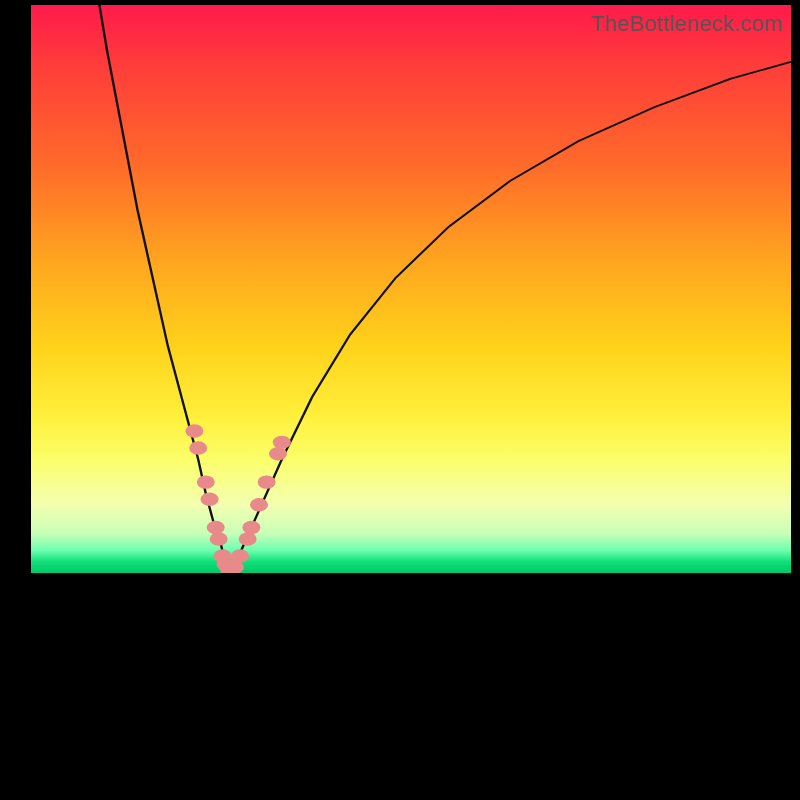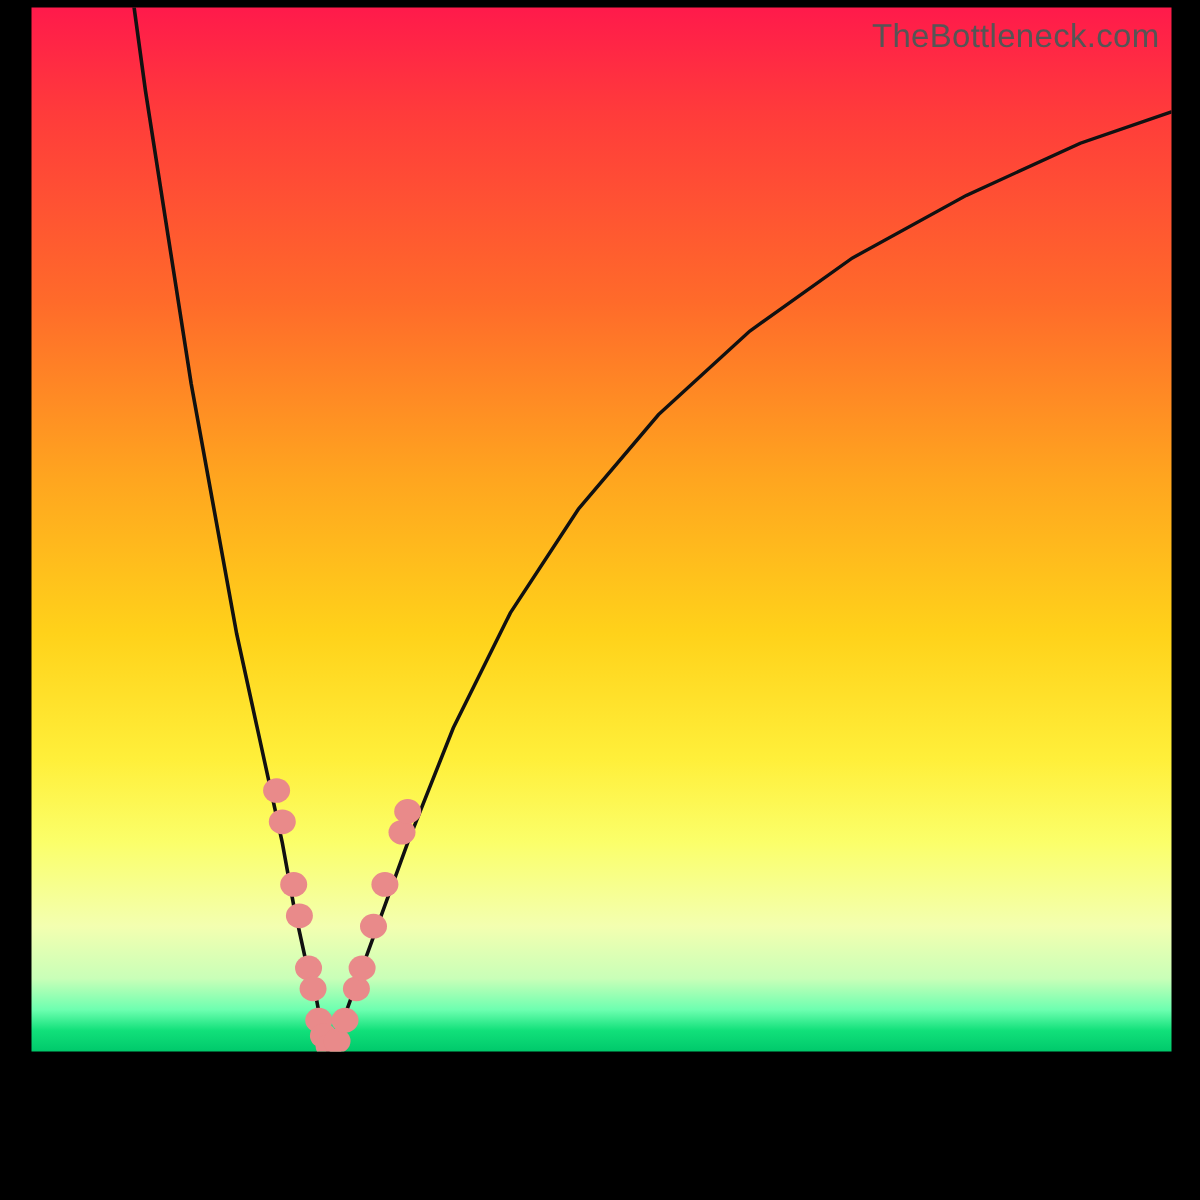--- a/index.html
+++ b/index.html
@@ -12,24 +12,24 @@
     font-family: Arial, Helvetica, sans-serif;
   }
   .frame {
     position: relative;
     width: 800px;
     height: 800px;
     background: #000;
   }
   .plot {
     position: absolute;
-    left: 21px;
+    left: 31px;
     top: 5px;
     width: 760px;
-    height: 696px;
+    height: 568px;
     background: linear-gradient(to bottom,
       #ff1a4b 0%,
       #ff3b3b 10%,
       #ff6a2a 28%,
       #ffa51f 45%,
       #ffd21a 60%,
       #ffef3a 72%,
       #fbff6a 80%,
       #f3ffb0 88%,
       #c9ffb8 93%,

